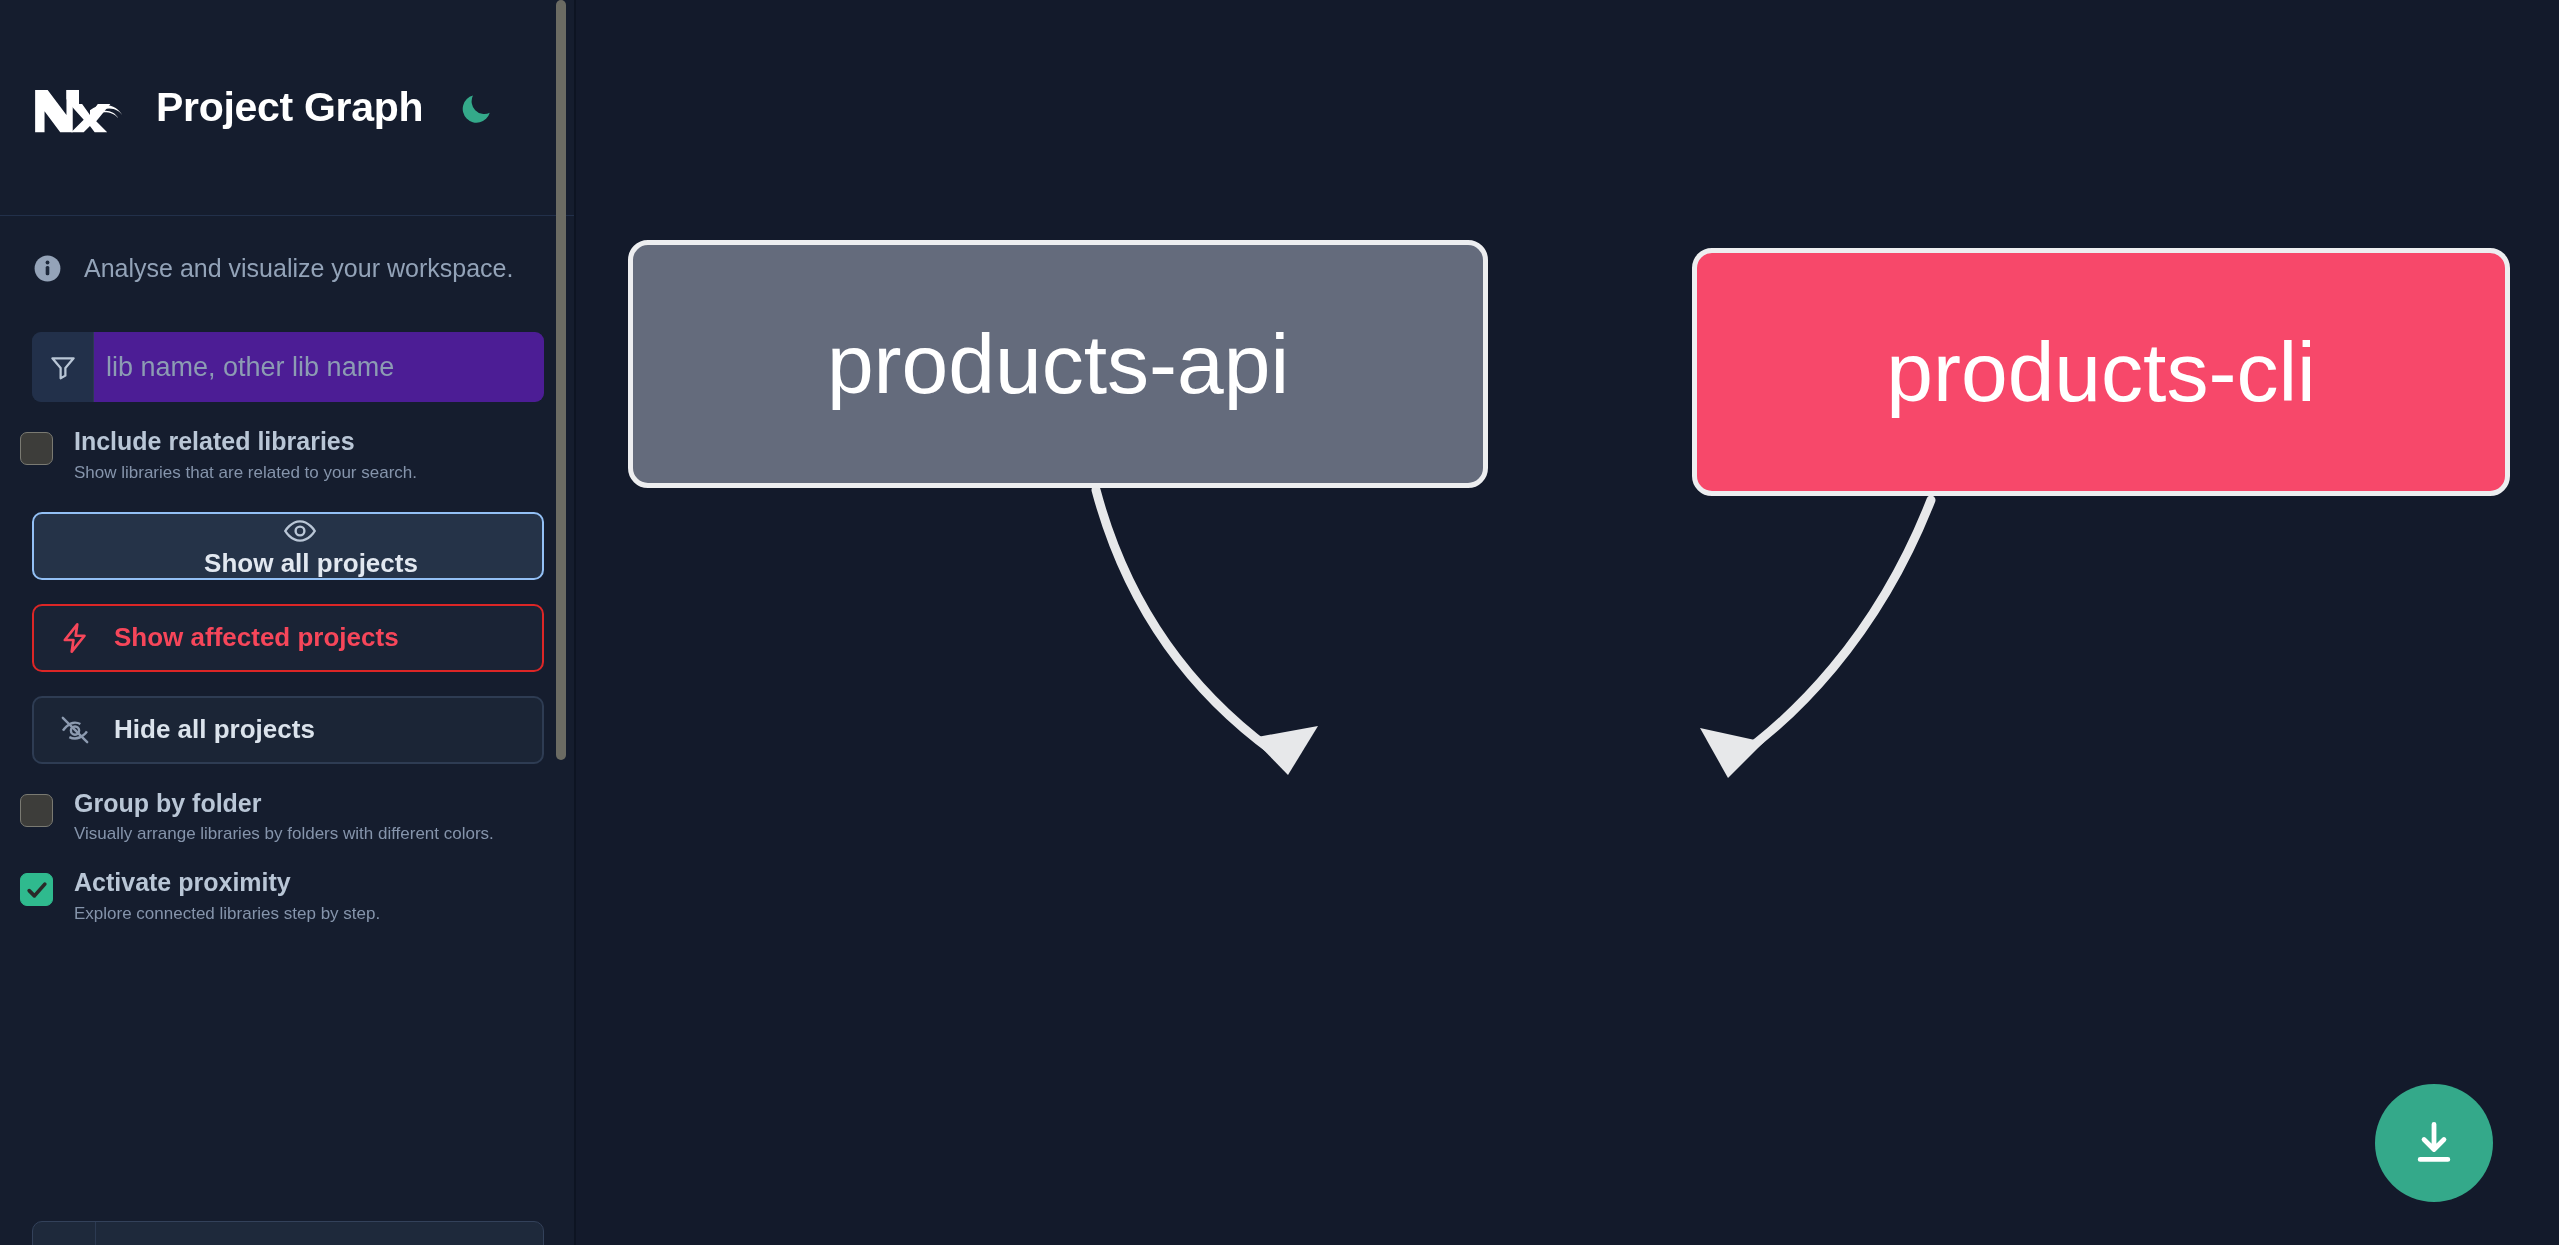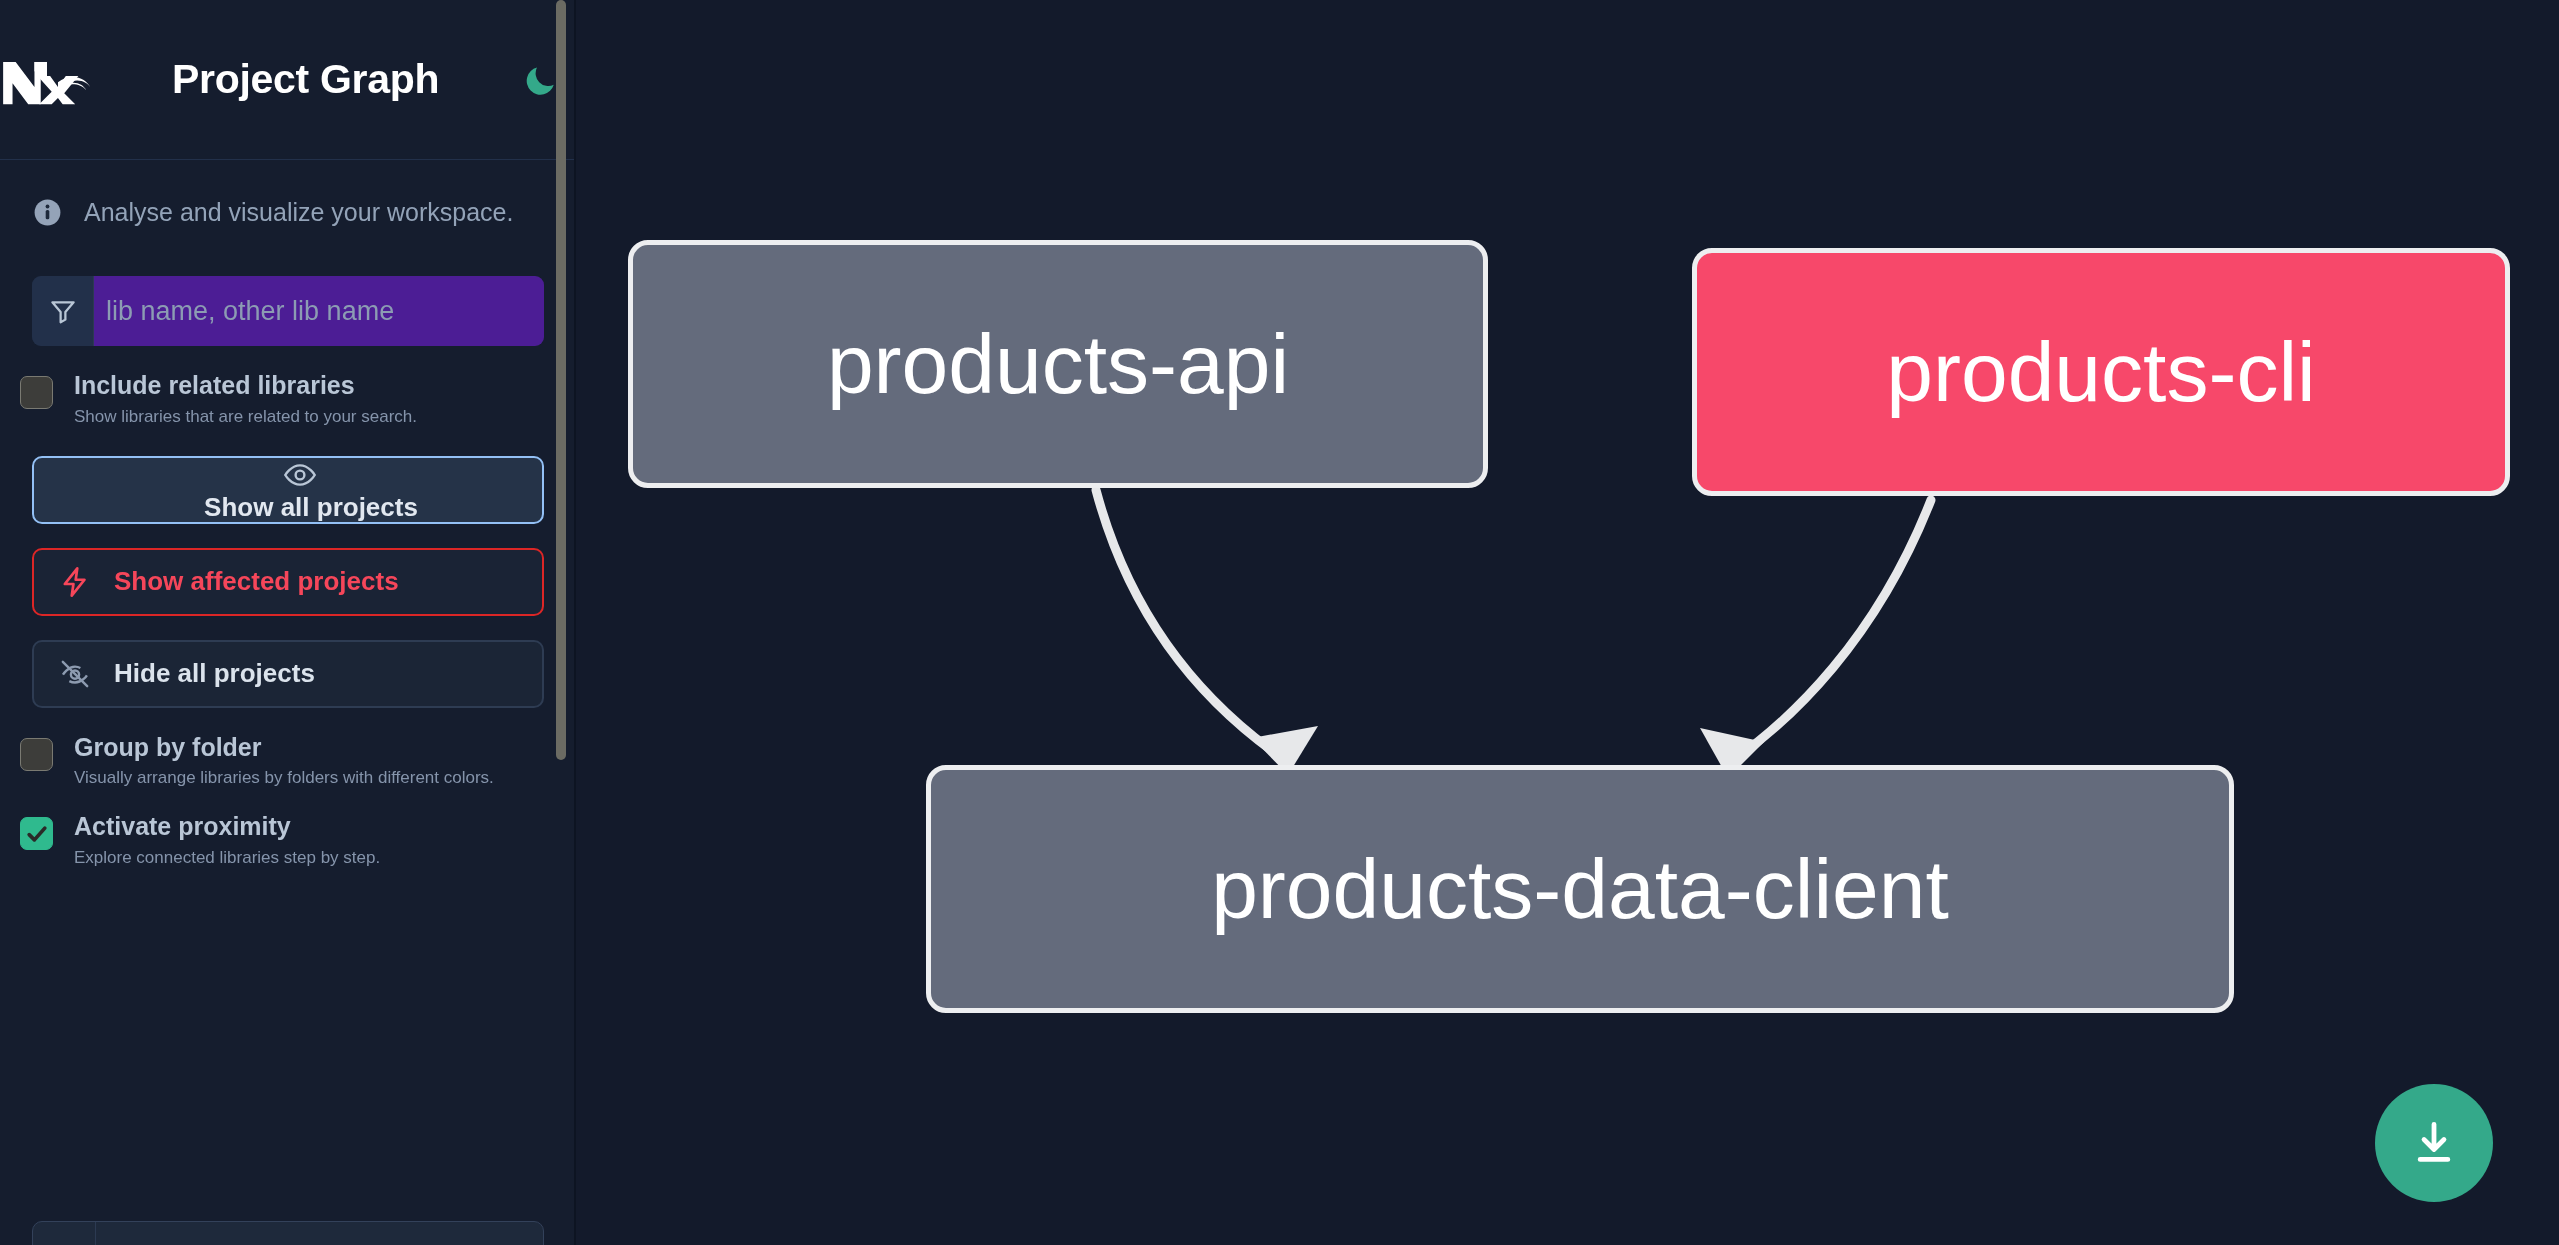--- a/index.html
+++ b/index.html
@@ -21,25 +21,25 @@
   
   #sidebar {
     position: relative;
     width: 576px;
     height: 1245px;
     background: #151d2e;
     flex: 0 0 576px;
     overflow: hidden;
   }
   .sidebar-header {
-    height: 160px;
+    height: 216px;
     display: flex;
     align-items: center;
+    padding-left: 32px;
     border-bottom: 1px solid #22304a;
-    gap: 48px;
   }
   .nx-logo { width: 94px; height: 56px; flex: 0 0 auto; }
   .app-title {
     margin-left: 30px;
     font-size: 41px;
     font-weight: 700;
     color: #ffffff;
     letter-spacing: -0.3px;
     white-space: nowrap;
   }
@@ -358,23 +358,20 @@
     </svg>
 
     <div class="node" id="node-products-api">
       <span>products-api</span>
     </div>
 
     <div class="node affected" id="node-products-cli">
       <span>products-cli</span>
     </div>
 
-    <div class="node" id="node-products-data-client">
-      <span>products-data-client</span>
-    </div>
 
     <button class="dl-btn">
       <svg viewBox="0 0 24 24" width="52" height="52">
         <path fill="none" stroke="#ffffff" stroke-width="2.2" stroke-linecap="round" stroke-linejoin="round" d="M12 3.4v11.2M7.4 10.4 12 15l4.6-4.6M5.6 19.6h12.8"></path>
       </svg>
     </button>
   </main>
 </div>
 
 </body></html>

